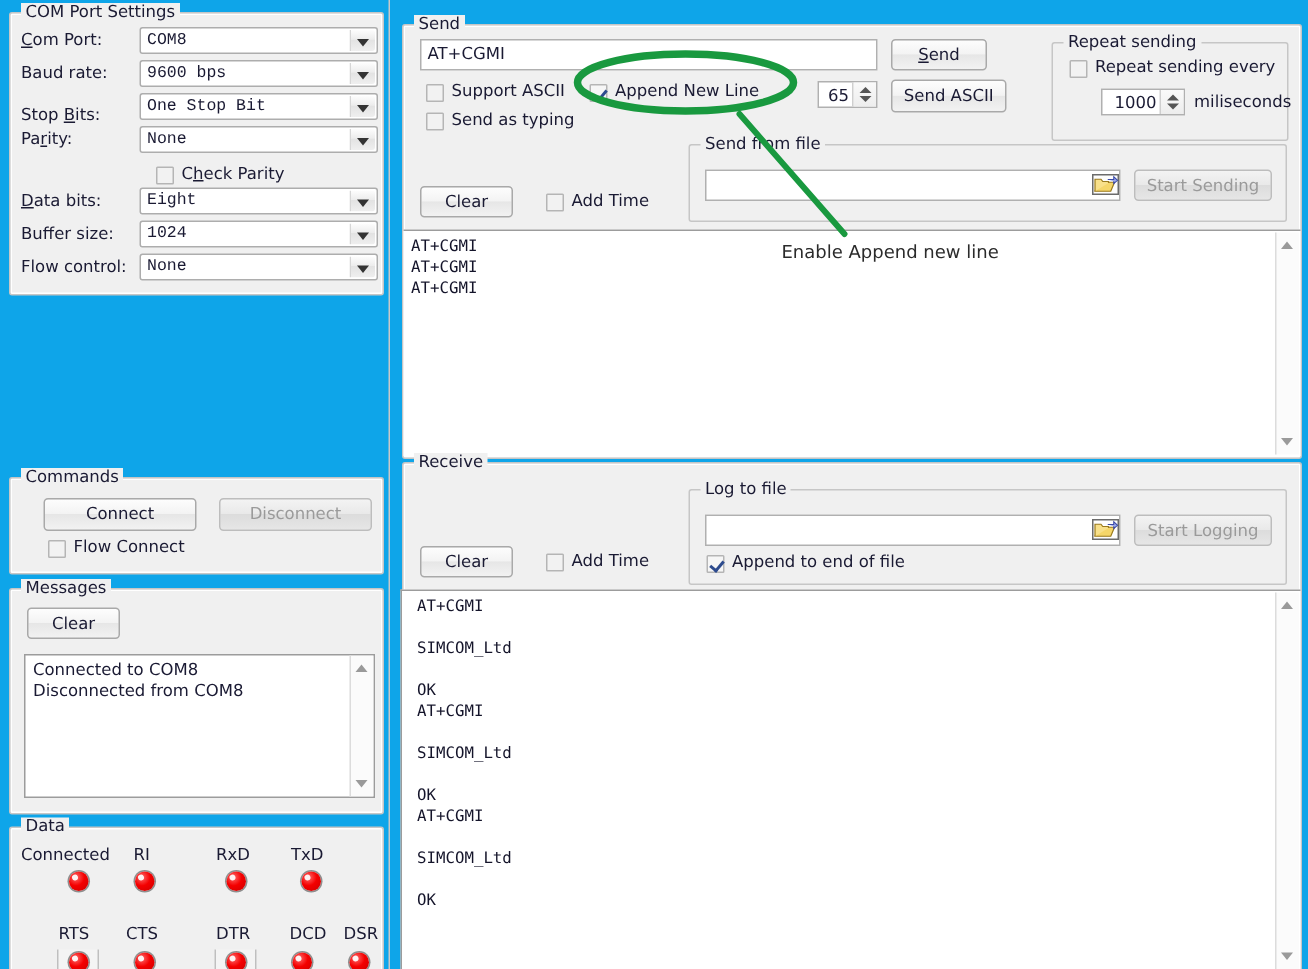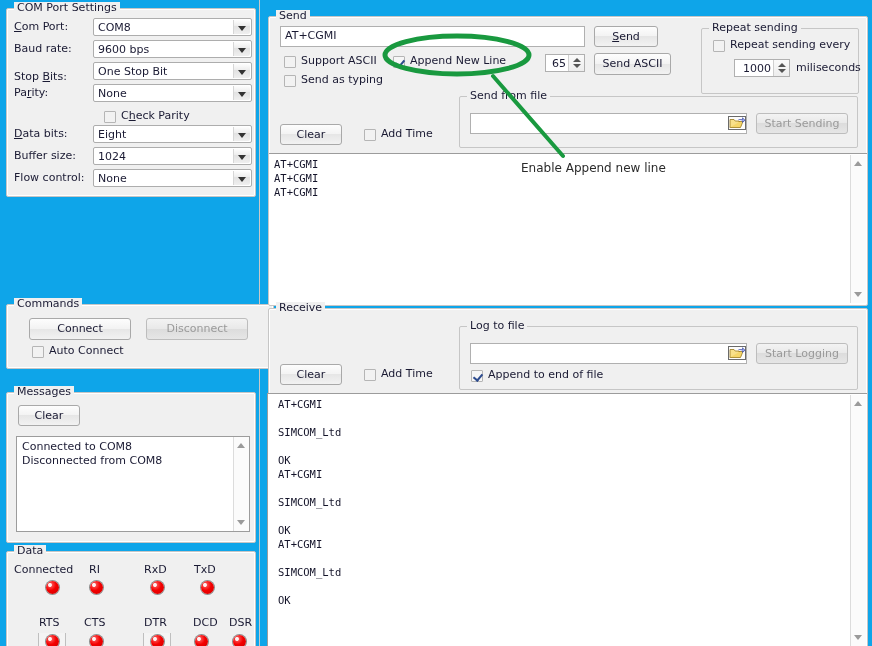--- a/index.html
+++ b/index.html
@@ -17,21 +17,21 @@
   .gb>.gbt{position:absolute;top:-7px;left:7px;background:#f0f0f0;padding:0 3px;
            font-size:11px;color:#1a1a33;white-space:nowrap;line-height:12px;}
   .gb.dbl{box-shadow:0 0 0 1px #fff inset;}
 
   .lbl{position:absolute;white-space:nowrap;line-height:14px;}
   .lbl u{text-decoration:underline;}
 
   
   .combo{position:absolute;height:18px;background:#fff;border:1px solid #adadad;
          border-radius:2px;box-sizing:border-box;}
-  .combo .val{position:absolute;left:4px;top:1px;line-height:15px;font-size:11px;color:#1a1a33;white-space:nowrap;}
+  .combo .val{position:absolute;left:4px;top:1px;line-height:15px;font-size:11px;color:#1a1a33;white-space:nowrap;font-family:Liberation Mono, monospace;}
   .combo .arw{position:absolute;right:1px;top:1px;bottom:1px;width:16px;
       background:linear-gradient(#fdfdfd,#ececec 45%,#e2e2e2 46%,#efefef);
       border-left:1px solid #d6d6d6;border-radius:0 2px 2px 0;}
   .combo .arw::after{content:"";position:absolute;left:4px;top:6px;
       border-left:4px solid transparent;border-right:4px solid transparent;border-top:5px solid #333;}
 
   
   .tin{position:absolute;background:#fff;border:1px solid #b0b0b0;box-sizing:border-box;}
   .tin .v{position:absolute;left:4px;top:2px;font-size:11px;color:#1a1a33;white-space:nowrap;line-height:14px;}
 
@@ -144,30 +144,30 @@
 
     <div class="lbl" style="left:7px;top:162px;">Flow control:</div>
     <div class="combo" style="left:86px;top:160px;width:159px;">
       <div class="val">None</div>
       <div class="arw"></div>
     </div>
   </div>
 
 
 
-  <div class="gb dbl" style="left:6px;top:304px;width:248px;height:63px;padding-left:18px;">
+  <div class="gb dbl" style="left:6px;top:318px;width:248px;height:63px;">
     <div class="gbt">Commands</div>
     <div class="btn" style="left:22px;top:13px;width:102px;height:22px;line-height:20px;">
       <span>Connect</span>
     </div>
     <div class="btn dis" style="left:139px;top:13px;width:102px;height:22px;line-height:20px;">
       <span>Disconnect</span>
     </div>
     <div class="cb" style="left:25px;top:41px;"></div>
-    <div class="lbl" style="left:42px;top:39px;">Auto Connect</div>
+    <div class="lbl" style="left:42px;top:39px;">Flow Connect</div>
   </div>
 
   <div class="gb dbl" style="left:6px;top:392px;width:248px;height:149px;">
     <div class="gbt">Messages</div>
     <div class="btn" style="left:11px;top:12px;width:62px;height:21px;line-height:19px;">
       <span>Clear</span>
     </div>
     <div class="msgbox" style="left:9px;top:43px;width:234px;height:96px;">
       <div class="txt">Connected to COM8
 Disconnected from COM8</div>

